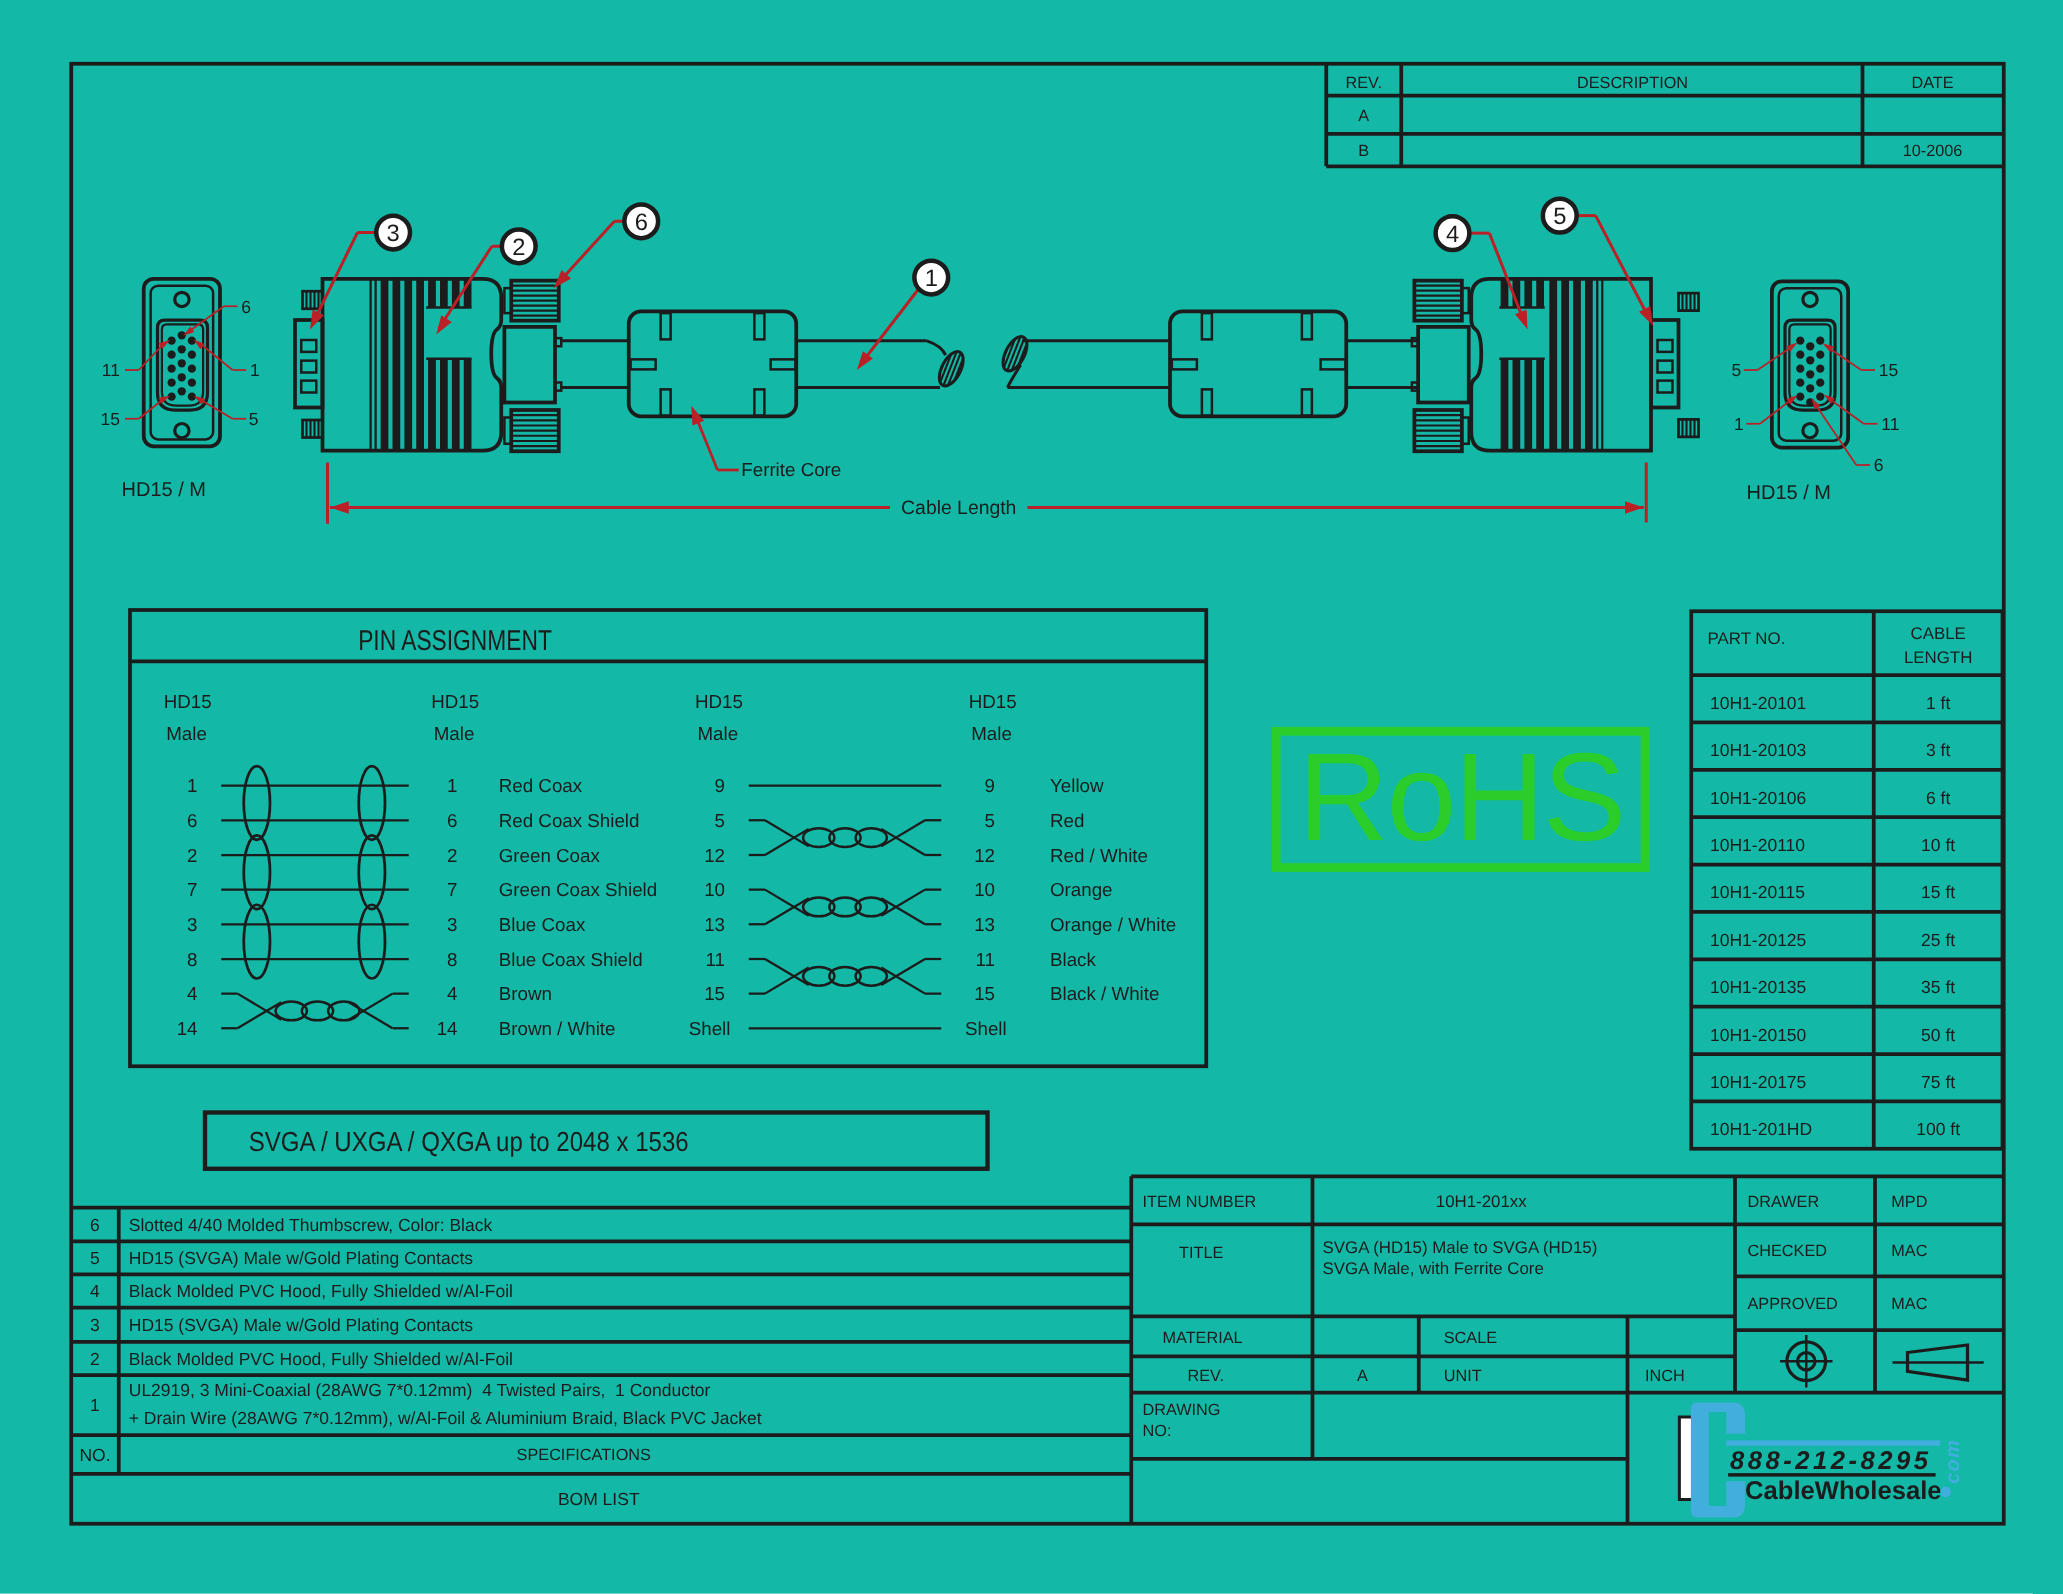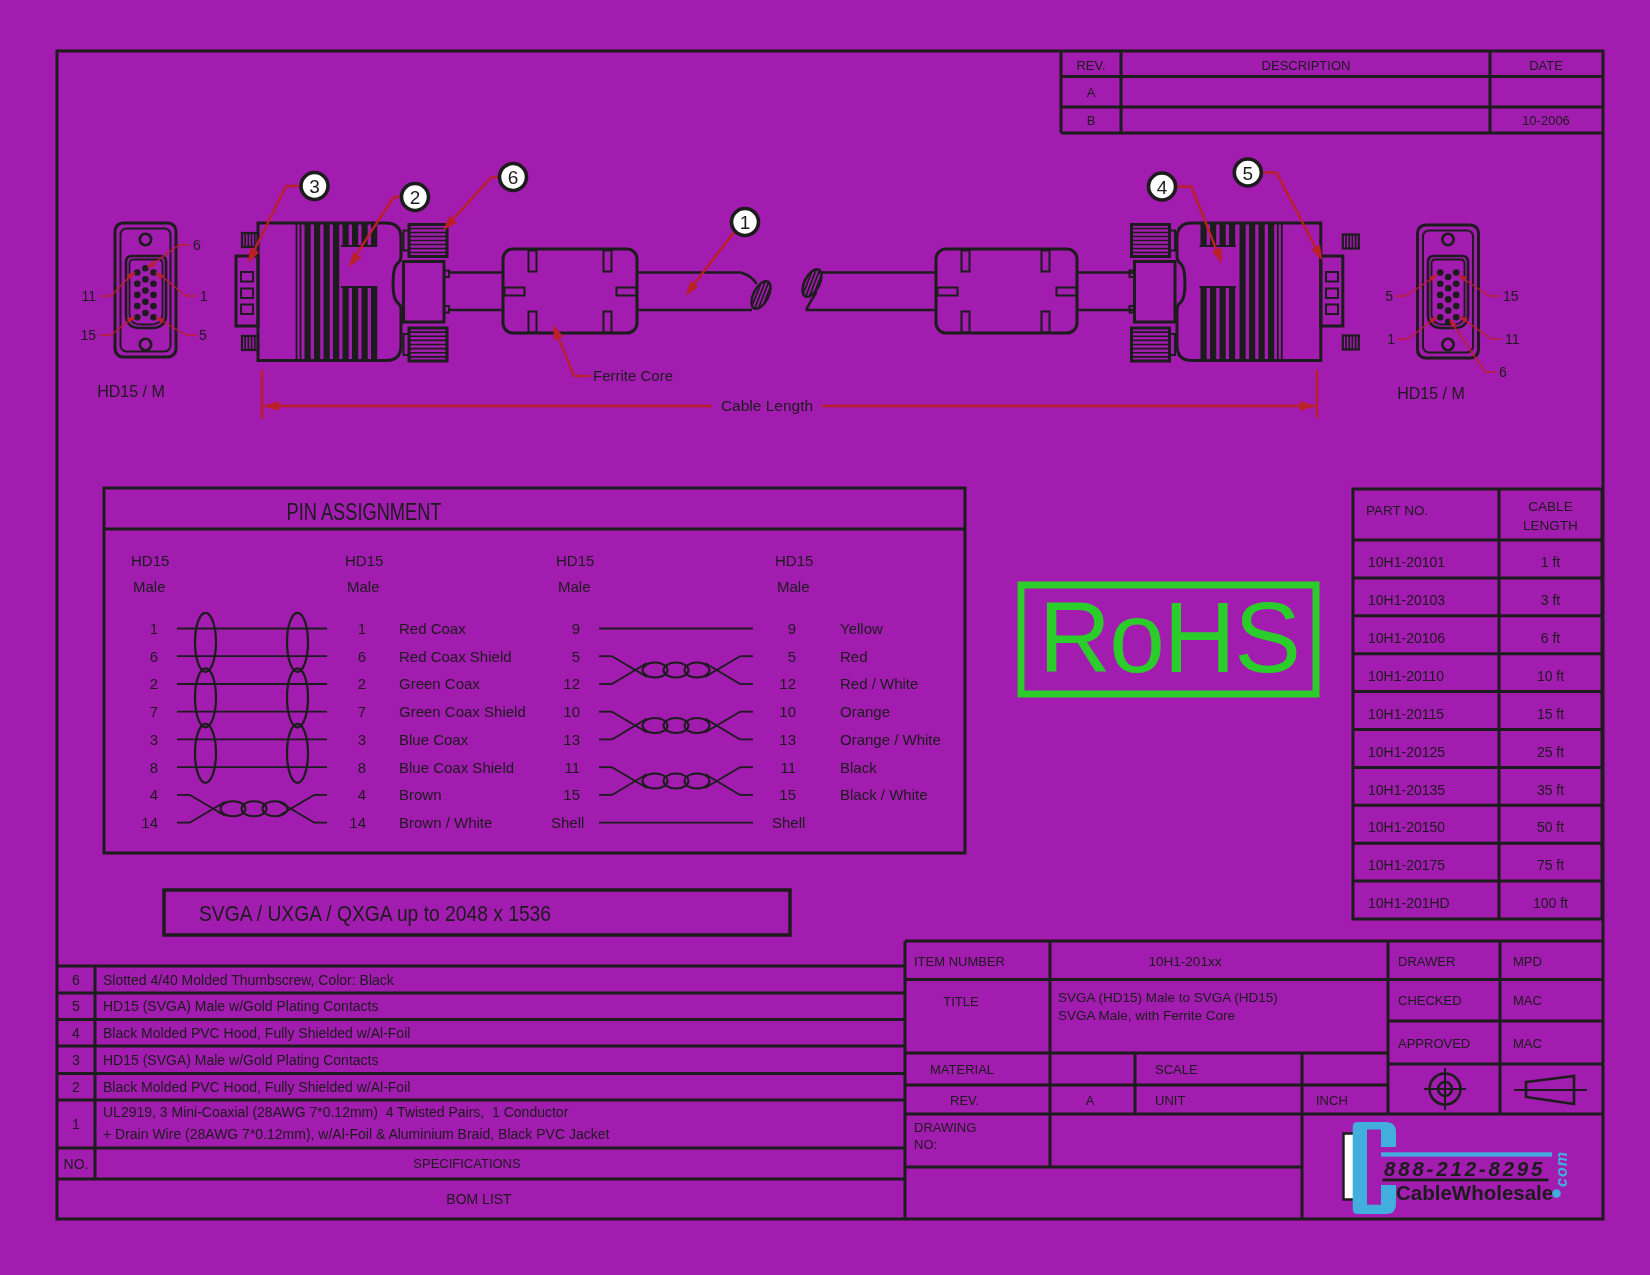--- a/index.html
+++ b/index.html
@@ -1,15 +1,15 @@
 <!DOCTYPE html>
 <html><head><meta charset="utf-8"><style>
 html,body{margin:0;padding:0;background:#ffffff;}
 *{font-family:"Liberation Sans",sans-serif;}
-#page{position:relative;width:1650px;height:1275px;background:#a21caf;overflow:hidden;}
+#page{position:relative;width:1650px;height:1275px;background:#14b8a6;overflow:hidden;}
 </style></head><body>
 <div id="page">
 <svg width="1650" height="1275" viewBox="0 0 1650 1275">
 
 <g>
         <rect x="57" y="51" width="1546" height="1168" stroke="#1c1c1c" stroke-width="3" fill="none"></rect>
       </g>
 
 <g>
 <line x1="1061" y1="52" x2="1061" y2="133" stroke="#1c1c1c" stroke-width="3"></line>

